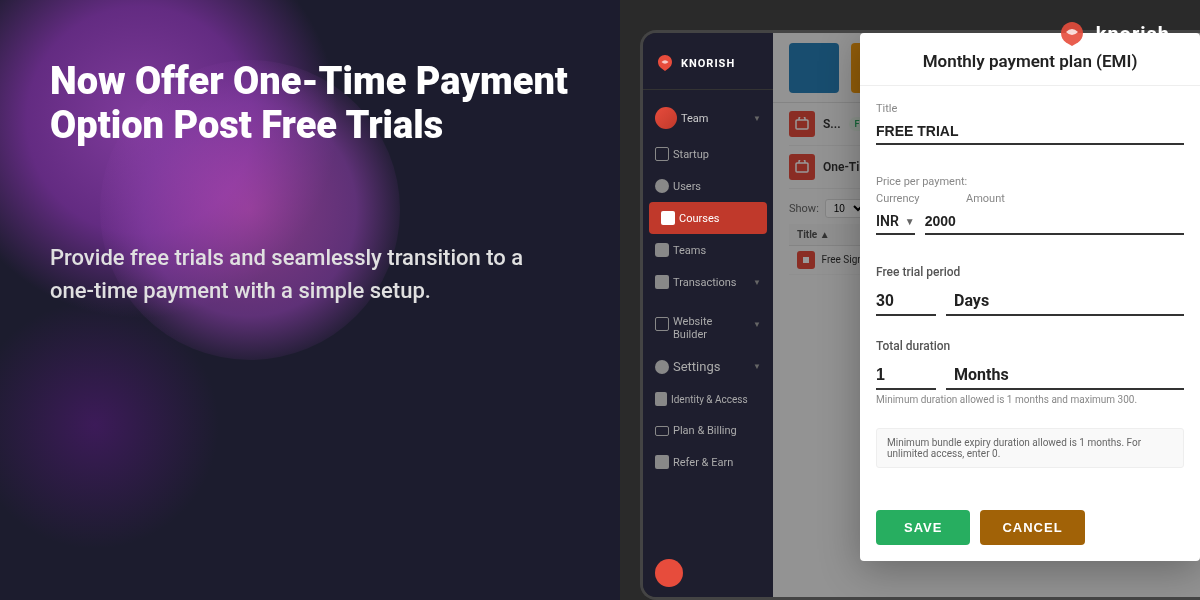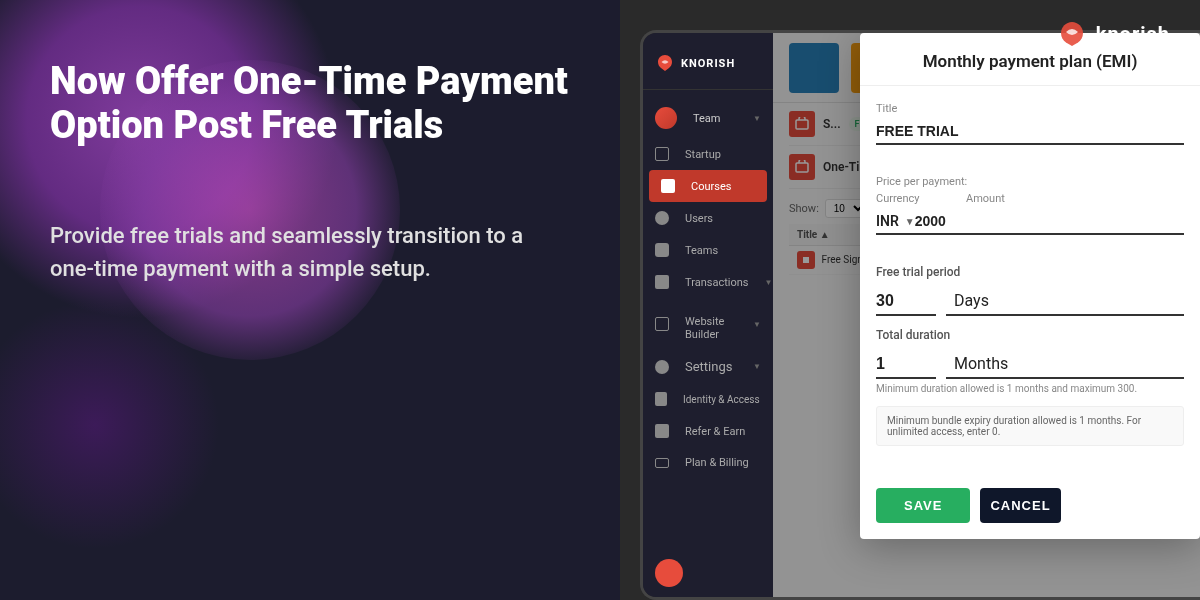--- a/index.html
+++ b/index.html
@@ -54,21 +54,21 @@
     .left-content {
       position: relative;
       z-index: 10;
       padding: 60px 50px;
     }
     .left-headline {
       font-size: 38px;
       font-weight: 900;
       color: #ffffff;
       line-height: 1.15;
-      margin-bottom: 72px;
+      margin-bottom: 94px;
     }
     .left-subtext {
       font-size: 22px;
       font-weight: 500;
       color: #e0e0e0;
       line-height: 1.5;
     }
 
     
     .top-bar {
@@ -145,21 +145,21 @@
     }
     .sidebar-logo-text {
       font-size: 11px;
       font-weight: 700;
       color: #ffffff;
       letter-spacing: 1px;
     }
     .sidebar-item {
       display: flex;
       align-items: center;
-      gap: 16px;
+      gap: 4px;
       padding: 9px 12px;
       cursor: pointer;
       color: #aaa;
       font-size: 11px;
     }
     .sidebar-item.active {
       background: #c0392b;
       color: #fff;
       border-radius: 4px;
       margin: 0 6px;
@@ -366,20 +366,21 @@
       border-bottom: 2px solid #333;
       padding: 4px 0;
       font-size: 14px;
       font-weight: 600;
       color: #222;
       outline: none;
       background: transparent;
     }
     .price-row {
       display: flex;
+      gap: 10px;
       align-items: center;
       margin-bottom: 4px;
     }
     .price-label-row {
       display: flex;
       gap: 10px;
       margin-bottom: 4px;
     }
     .currency-label {
       font-size: 11px;
@@ -413,21 +414,21 @@
       color: #222;
       outline: none;
       background: transparent;
     }
     .warning-text {
       font-size: 10px;
       color: #e74c3c;
       margin-bottom: 12px;
     }
     .trial-section {
-      margin-bottom: 12px;
+      margin-bottom: 23px;
     }
     .section-label {
       font-size: 12px;
       color: #555;
       margin-bottom: 8px;
       font-weight: 500;
     }
     .period-row {
       display: flex;
       align-items: center;
@@ -440,21 +441,21 @@
       padding: 4px 0;
       font-size: 16px;
       font-weight: 700;
       color: #222;
       outline: none;
       background: transparent;
       text-align: left;
     }
     .period-unit {
       font-size: 16px;
-      font-weight: 400;
+      font-weight: 700;
       color: #222;
       border-bottom: 2px solid #333;
       padding: 4px 8px;
       flex: 1;
     }
     .hint-text {
       font-size: 10px;
       color: #888;
       margin-top: 4px;
     }
@@ -478,24 +479,24 @@
       color: white;
       border: none;
       padding: 10px 28px;
       border-radius: 4px;
       font-size: 13px;
       font-weight: 700;
       cursor: pointer;
       letter-spacing: 1px;
     }
     .btn-cancel {
-      background: #0f172a;
+      background: #a16207;
       color: white;
       border: none;
-      padding: 10px 10px;
+      padding: 10px 22px;
       border-radius: 4px;
       font-size: 13px;
       font-weight: 700;
       cursor: pointer;
       letter-spacing: 1px;
     }
 
     
     .sidebar-bottom-circle {
       position: absolute;
@@ -548,31 +549,31 @@
           <span style="font-size:11px;color:#ccc;">Team</span>
           <span class="sidebar-chevron">▼</span>
         </div>
 
         <div class="sidebar-item">
           <div style="width:14px;height:14px;border:1.5px solid #888;border-radius:2px;flex-shrink:0;"></div>
           <span style="font-size:11px;color:#aaa;">Startup</span>
         </div>
 
 
+        <div class="sidebar-item">
+          <div style="width:14px;height:14px;background:#888;border-radius:50%;flex-shrink:0;"></div>
+          <span style="font-size:11px;color:#aaa;">Users</span>
+        </div>
+
         <div class="sidebar-item active">
           <div style="width:14px;height:14px;background:white;border-radius:2px;flex-shrink:0;"></div>
           <span style="font-size:11px;">Courses</span>
         </div>
 
         <div class="sidebar-item">
-          <div style="width:14px;height:14px;background:#888;border-radius:50%;flex-shrink:0;"></div>
-          <span style="font-size:11px;color:#aaa;">Users</span>
-        </div>
-
-        <div class="sidebar-item">
           <div style="width:14px;height:14px;background:#888;border-radius:3px;flex-shrink:0;"></div>
           <span style="font-size:11px;color:#aaa;">Teams</span>
         </div>
 
         <div class="sidebar-item">
           <div style="width:14px;height:14px;background:#888;border-radius:2px;flex-shrink:0;"></div>
           <span style="font-size:11px;color:#aaa;">Transactions</span>
           <span class="sidebar-chevron">▼</span>
         </div>
 
@@ -587,27 +588,27 @@
           <span style="font-size:13px;color:#aaa;">Settings</span>
           <span class="sidebar-chevron">▼</span>
         </div>
 
         <div class="sidebar-item">
           <div style="width:12px;height:14px;background:#888;border-radius:2px;flex-shrink:0;"></div>
           <span style="font-size:10px;color:#aaa;">Identity &amp; Access</span>
         </div>
 
         <div class="sidebar-item">
+          <div style="width:14px;height:10px;border:1.5px solid #888;border-radius:2px;flex-shrink:0;"></div>
+          <span style="font-size:11px;color:#aaa;">Plan &amp; Billing</span>
+        </div>
+
+        <div class="sidebar-item">
           <div style="width:14px;height:14px;background:#888;border-radius:2px;flex-shrink:0;"></div>
           <span style="font-size:11px;color:#aaa;">Refer &amp; Earn</span>
-        </div>
-
-        <div class="sidebar-item">
-          <div style="width:14px;height:10px;border:1.5px solid #888;border-radius:2px;flex-shrink:0;"></div>
-          <span style="font-size:11px;color:#aaa;">Plan &amp; Billing</span>
         </div>
 
         <div class="sidebar-bottom-circle"></div>
       </div>
 
       <div class="main-content">
 
         <div class="content-header">
           <div class="color-block-teal"></div>
           <div class="color-block-yellow"></div>

